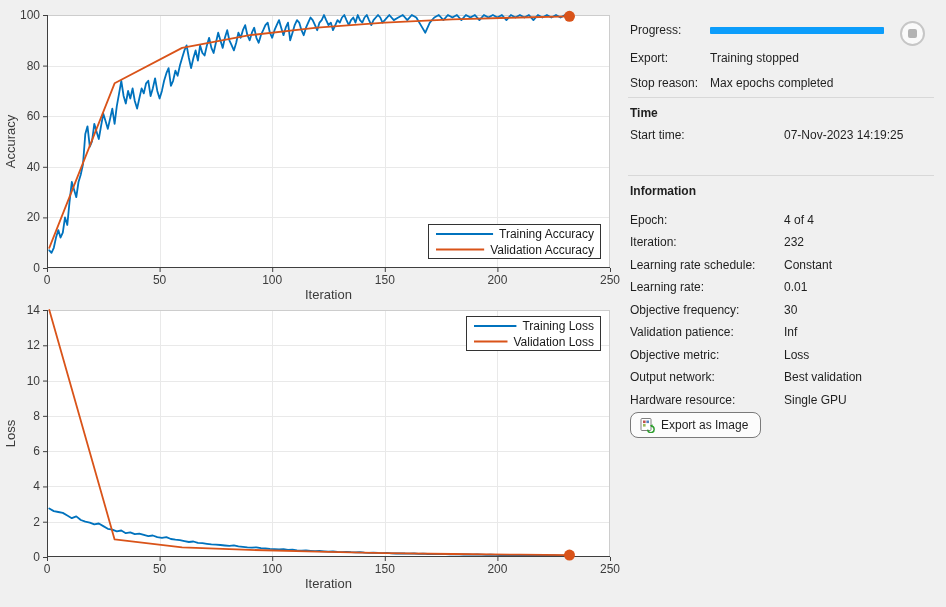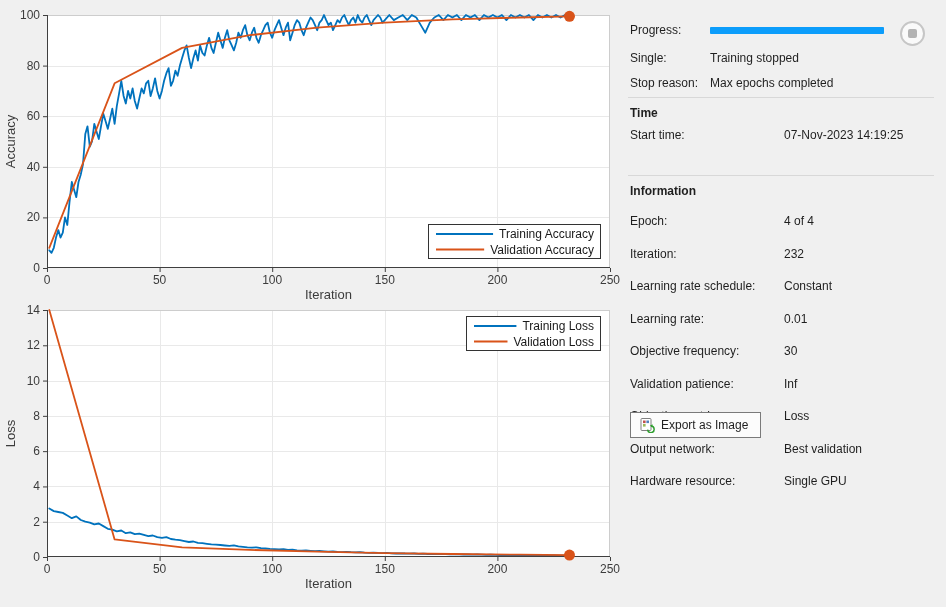--- a/index.html
+++ b/index.html
@@ -13,23 +13,23 @@
   .lbl-wide{width:154px;flex:none;}
   .val{flex:none;}
   .sep{position:absolute;left:8px;right:12px;height:0;border-top:1px solid #d8d8d8;}
   .section-header{position:absolute;left:10px;font-weight:bold;}
   .progress-track{position:relative;width:174px;height:7px;background:#dcdcdc;border-radius:1px;overflow:hidden;}
   .progress-fill{position:absolute;left:0;top:0;bottom:0;width:0;}
   #stop-button{position:absolute;left:280px;top:21px;width:25px;height:25px;border-radius:50%;
       border:2px solid #c6c6c6;background:#fafafa;box-sizing:border-box;display:flex;align-items:center;justify-content:center;}
   .stop-square{width:9px;height:9px;background:#b3b3b3;border-radius:2px;}
   #info-rows{position:absolute;left:10px;right:8px;top:204px;}
-  .info-row{height:22.5px;display:flex;align-items:flex-start;margin-top:10px;}
+  .info-row{height:22.5px;display:flex;align-items:flex-end;}
   #export-button{position:absolute;left:10px;top:412px;display:inline-flex;align-items:center;gap:6px;
-      padding:4px 12px 4px 8px;background:#fcfcfc;border:1px solid #7a7a7a;border-radius:0;
+      padding:4px 12px 4px 8px;background:#fcfcfc;border:1px solid #7a7a7a;border-radius:8px;
       font-size:12px;color:#1f1f1f;cursor:pointer;}
   #export-button svg{flex:none;}
 </style>
 </head>
 <body>
 
 <div id="app">
 
   <svg id="charts-svg" width="620" height="607">
       <g>
@@ -146,21 +146,21 @@
       <span class="lbl">Progress:</span>
       <div class="progress-track">
         <div class="progress-fill" id="progress-fill" style="width: 100%; background: rgb(12, 157, 251);"></div>
       </div>
     </div>
     <div id="stop-button">
       <div class="stop-square"></div>
     </div>
 
     <div class="panel-row" style="top:50px">
-      <span class="lbl">Single:</span>
+      <span class="lbl">Export:</span>
       <span class="val">Training stopped</span>
     </div>
     <div class="panel-row" style="top:75px">
       <span class="lbl">Stop reason:</span>
       <span class="val">Max epochs completed</span>
     </div>
 
     <div class="sep" style="top:97px"></div>
     <div class="section-header" style="top:106px">Time</div>
 

